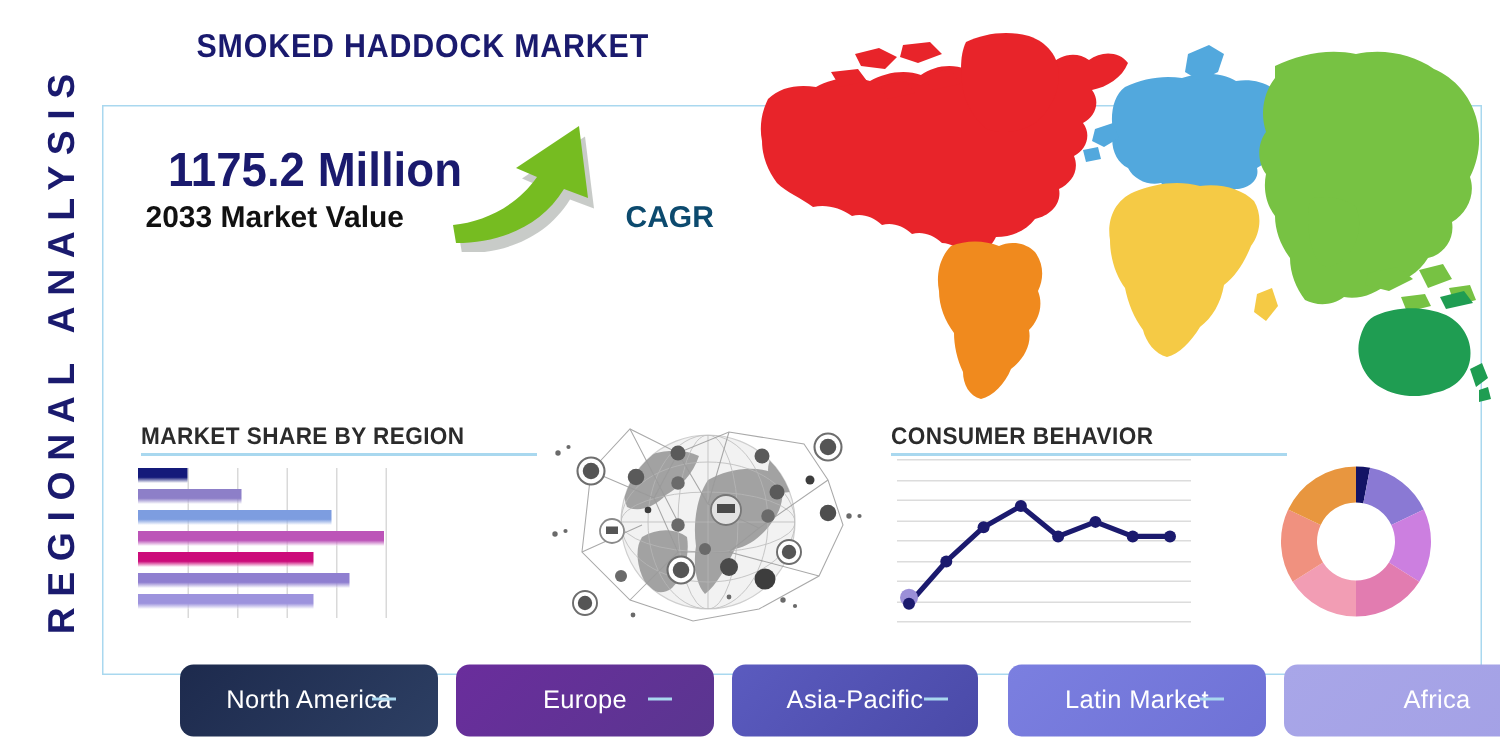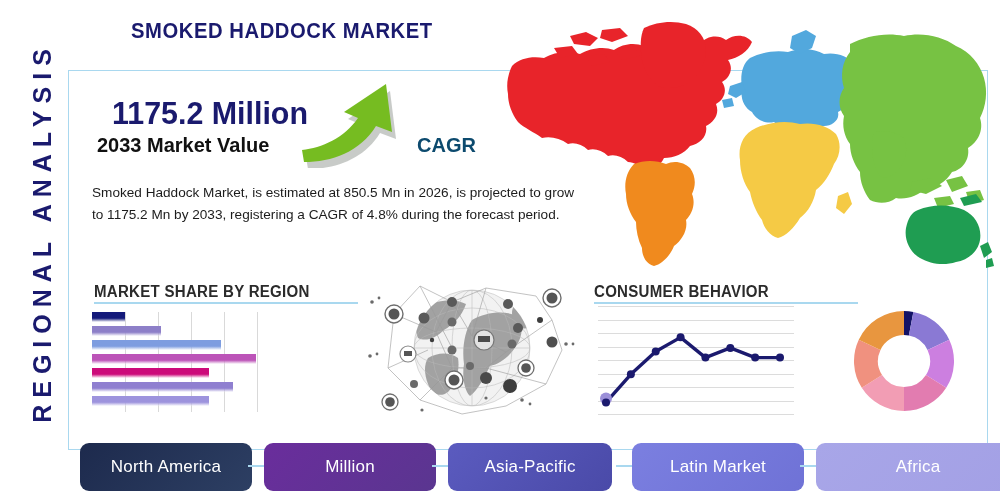--- a/index.html
+++ b/index.html
@@ -114,20 +114,21 @@
   .donut { position:absolute; left:851px; top:308px; width:106px; height:106px; }
 
   
   .regions { position:absolute; left:80px; top:443px; height:48px; }
   .region-btn {
     position:absolute; top:0; height:48px;
     border-radius:9px;
     display:flex; align-items:center; justify-content:center;
     color:#ffffff; font-size:17px; letter-spacing:0.2px;
     font-family:"Liberation Sans", sans-serif;
+    margin-left:40px;
   }
   .region-connector {
     position:absolute; top:22px; height:1.5px; width:16px; background:#a9d8ef;
   }
 </style>
 </head>
 <body>
 
 <div class="stage">
 
@@ -144,21 +145,20 @@
     <svg width="112" height="84" viewBox="0 0 112 84">
       <g transform="translate(4,5)">
         <path d="M2 68 C 22 66, 44 56, 58 36 L 44 30 L 86 2 L 92 50 L 76 44 C 60 70, 32 80, 4 80 Z" fill="#9aa19a" opacity="0.55"></path>
       </g>
       <path d="M2 66 C 22 64, 44 54, 58 34 L 44 28 L 86 0 L 92 48 L 76 42 C 60 68, 32 78, 4 78 Z" fill="#76bc21"></path>
     </svg>
   </div>
 
   <div class="cagr-label">CAGR</div>
 
-  <div class="desc">Smoked Haddock Market, is estimated at 850.5 Mn in 2026, is projected to grow to 1175.2 Mn by 2033, registering a CAGR of 4.8% during the forecast period.</div>
 
   <div class="worldmap">
     <svg width="500" height="258" viewBox="0 0 500 258">
 
       <path fill="#e8242a" d="M18 52 C26 44,38 42,50 44 C60 38,74 36,86 40 C96 34,110 32,120 36
         C128 30,140 28,150 32 C158 26,170 24,178 30 C186 24,198 24,206 30
         C212 22,224 20,232 26 C240 20,252 20,258 28 C254 38,244 44,234 46
         C240 54,236 64,228 68 C234 76,230 86,222 90 C226 100,220 108,212 112
         C214 122,206 130,196 132 C190 140,180 144,170 144 C166 152,158 158,150 158
         C146 152,140 148,134 148 C128 142,120 140,114 142 C108 136,100 134,94 136
@@ -340,21 +340,21 @@
         <path d="M 98.24135262330097 31.711035421746363 A 50 50 0 0 1 95.21639627510075 79.79133974894982 L 74.9525260630524 66.9314966694539 A 26 26 0 0 0 76.5255033641165 41.92973841930811 Z" fill="#cc7fe0"></path>
         <path d="M 95.21639627510075 79.79133974894982 A 50 50 0 0 1 53 103 L 53 79 A 26 26 0 0 0 74.9525260630524 66.9314966694539 Z" fill="#e27cb0"></path>
         <path d="M 53 103 A 50 50 0 0 1 10.783603724899244 79.79133974894984 L 31.047473936947608 66.9314966694539 A 26 26 0 0 0 53 79 Z" fill="#f29db4"></path>
         <path d="M 10.783603724899244 79.79133974894984 A 50 50 0 0 1 7.758647376699017 31.711035421746388 L 29.474496635883487 41.92973841930812 A 26 26 0 0 0 31.047473936947608 66.9314966694539 Z" fill="#f0917f"></path>
         <path d="M 7.758647376699017 31.711035421746388 A 50 50 0 0 1 52.99999999999999 3 L 52.99999999999999 27 A 26 26 0 0 0 29.474496635883487 41.92973841930812 Z" fill="#e8963f"></path>
       </svg></div>
 
   <div class="regions">
       <div class="region-btn" style="left: 0px; width: 172px; background: linear-gradient(135deg, rgb(29, 42, 77), rgb(45, 63, 99));">North America</div>
       <div class="region-connector" style="left: 168px;"></div>
-      <div class="region-btn" style="left: 184px; width: 172px; background: linear-gradient(135deg, rgb(106, 45, 156), rgb(90, 54, 144));">Million</div>
+      <div class="region-btn" style="left: 184px; width: 172px; background: linear-gradient(135deg, rgb(106, 45, 156), rgb(90, 54, 144));">Europe</div>
       <div class="region-connector" style="left: 352px;"></div>
       <div class="region-btn" style="left: 368px; width: 164px; background: linear-gradient(135deg, rgb(91, 91, 191), rgb(74, 74, 168));">Asia-Pacific</div>
       <div class="region-connector" style="left: 536px;"></div>
       <div class="region-btn" style="left: 552px; width: 172px; background: linear-gradient(135deg, rgb(123, 127, 224), rgb(111, 114, 214));">Latin Market</div>
       <div class="region-connector" style="left: 720px;"></div>
       <div class="region-btn" style="left: 736px; width: 204px; background: linear-gradient(135deg, rgb(168, 166, 232), rgb(163, 160, 229));">Africa</div>
     </div>
 
 </div>
 

